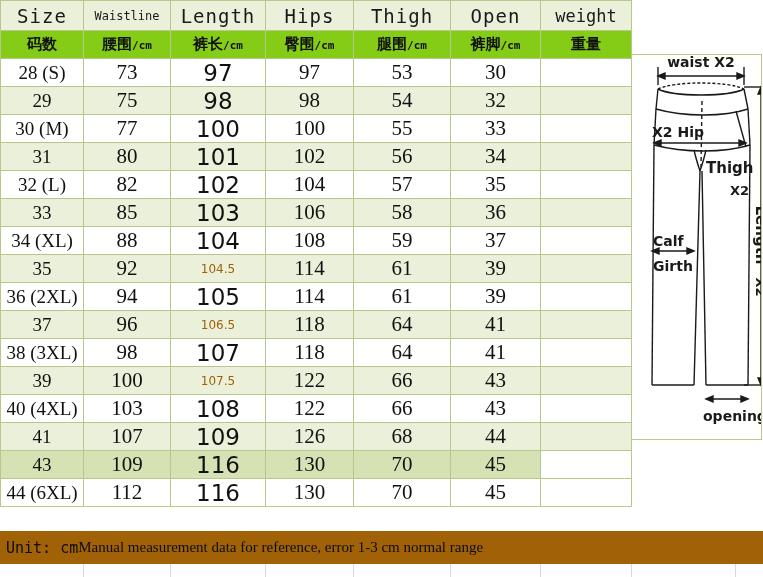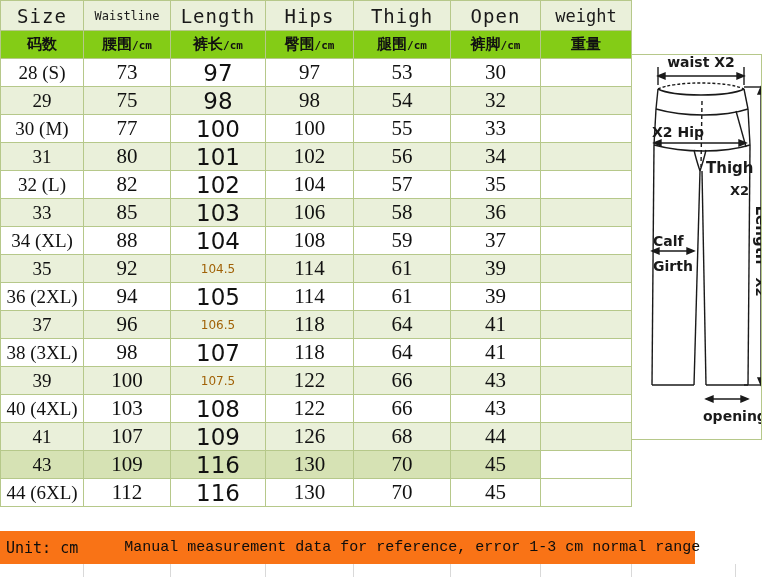--- a/index.html
+++ b/index.html
@@ -122,38 +122,37 @@
     font-family: "DejaVu Sans", sans-serif;
     font-weight: bold;
     fill: #1a1a1a;
   }
 
   
   #footer-bar {
     position: absolute;
     left: 0;
     top: 531px;
-    width: 695px;
+    width: 763px;
     height: 33px;
-    background: #f97316;
+    background: #a16207;
     display: flex;
     align-items: center;
   }
   #footer-unit {
     font-family: "DejaVu Sans Mono", monospace;
     font-size: 15px;
     color: #0d0d0d;
     padding-left: 6px;
     white-space: nowrap;
   }
   #footer-note {
-    font-family: Liberation Mono, monospace;
+    font-family: Liberation Serif, serif;
     font-size: 15px;
     color: #0d0d0d;
-    padding-left: 46px;
     white-space: nowrap;
   }
 
   
   #bottom-grid {
     position: absolute;
     left: 0;
     top: 564px;
     width: 763px;
     height: 13px;

